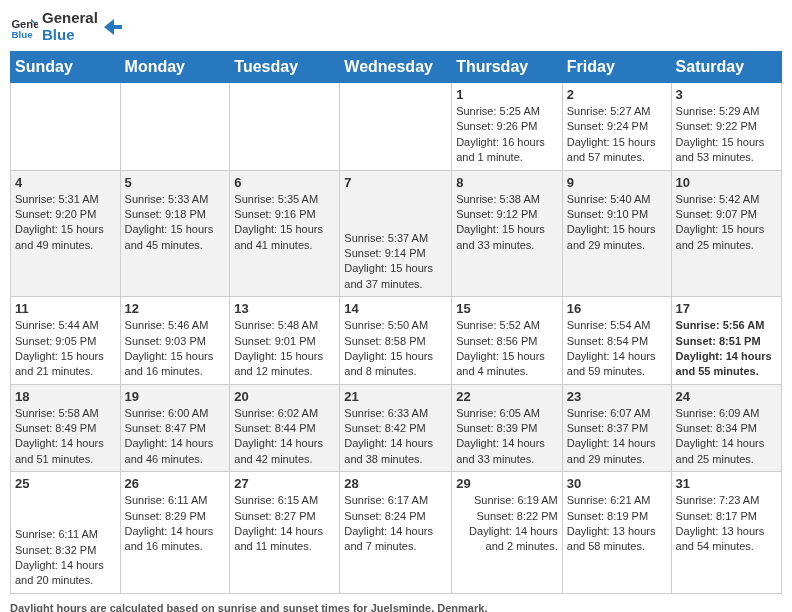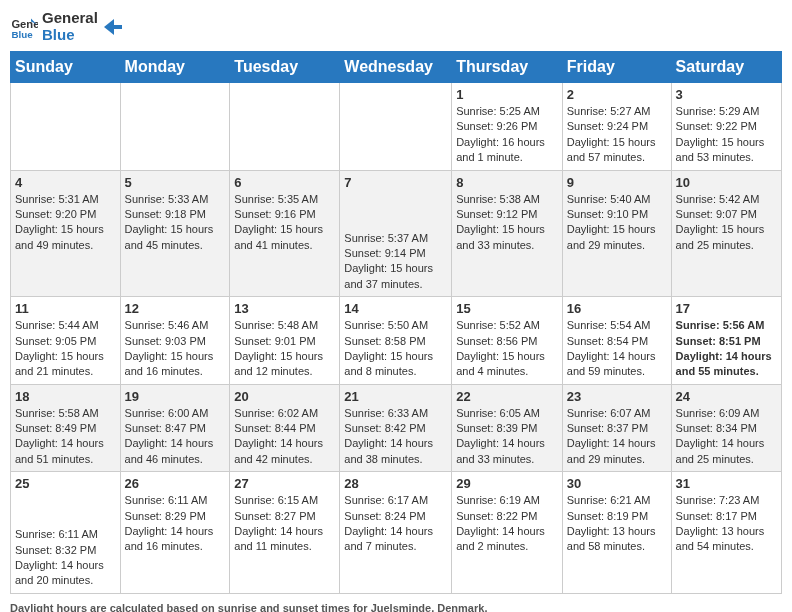--- a/index.html
+++ b/index.html
@@ -305,21 +305,21 @@
 Daylight: 14 hours and 11 minutes.</div>
         </td>
         <td>
           <span class="day-num">28</span>
           <div class="day-info" style="white-space: pre-line;">Sunrise: 6:17 AM
 Sunset: 8:24 PM
 Daylight: 14 hours and 7 minutes.</div>
         </td>
         <td>
           <span class="day-num">29</span>
-          <div class="day-info" style="white-space: pre-line;">Sunrise: 6:19 AM
+          <div class="day-info" style="white-space: pre-line; text-align: right;">Sunrise: 6:19 AM
 Sunset: 8:22 PM
 Daylight: 14 hours and 2 minutes.</div>
         </td>
         <td>
           <span class="day-num">30</span>
           <div class="day-info" style="white-space: pre-line;">Sunrise: 6:21 AM
 Sunset: 8:19 PM
 Daylight: 13 hours and 58 minutes.</div>
         </td>
         <td>

